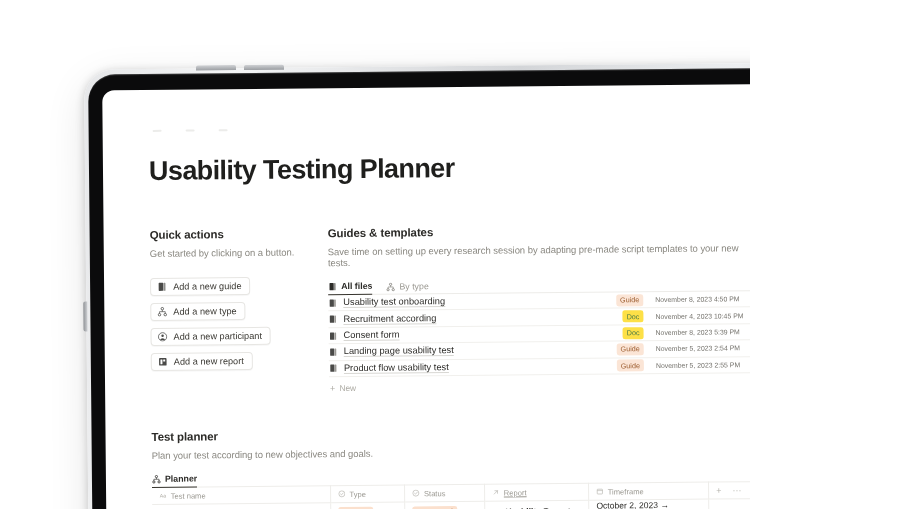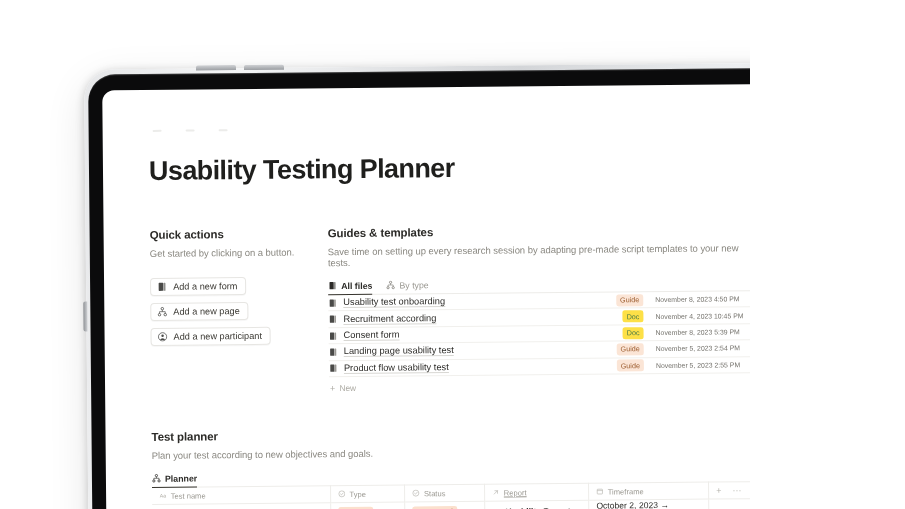--- a/index.html
+++ b/index.html
@@ -162,21 +162,21 @@
   
   .tabbar {
     display: flex;
     gap: 14px;
     margin-top: 13px;
     border-bottom: 1px solid #edece9;
     padding-bottom: 4px;
   }
   .tab {
     display: inline-flex;
-    align-items: flex-start;
+    align-items: flex-end;
     gap: 4px;
     font-size: 8.8px;
     color: #9b9992;
     padding-bottom: 3px;
     margin-bottom: -5px;
     cursor: pointer;
   }
   .tab.active { color: #2c2b28; font-weight: 600; border-bottom: 1.6px solid #37352f; }
   .tab-ico { width: 9px; height: 9px; display:block; }
 
@@ -312,42 +312,50 @@
             <div class="sec-h">Quick actions</div>
             <p class="sec-sub">Get started by clicking on a button.</p>
 
             <div id="qa-list">
 
               <div class="qa-btn">
                 <svg class="qa-ico" viewBox="0 0 16 16">
                   <rect x="2.5" y="1.5" width="7.5" height="13" rx="1" fill="#4a4a48"></rect>
                   <rect x="10.4" y="1.5" width="3" height="13" rx="1" fill="#8e8e8b"></rect>
                 </svg>
-                <span>Add a new form</span>
+                <span>Add a new guide</span>
               </div>
 
               <div class="qa-btn">
                 <svg class="qa-ico" viewBox="0 0 16 16">
                   <circle cx="8" cy="3" r="2" fill="none" stroke="#4a4a48" stroke-width="1.3"></circle>
                   <circle cx="3.4" cy="12.6" r="2" fill="none" stroke="#4a4a48" stroke-width="1.3"></circle>
                   <circle cx="12.6" cy="12.6" r="2" fill="none" stroke="#4a4a48" stroke-width="1.3"></circle>
                   <path d="M8 5.2v2.6M3.4 10.6V7.8h9.2v2.8" fill="none" stroke="#4a4a48" stroke-width="1.1"></path>
                 </svg>
-                <span>Add a new page</span>
+                <span>Add a new type</span>
               </div>
 
               <div class="qa-btn">
                 <svg class="qa-ico" viewBox="0 0 16 16">
                   <circle cx="8" cy="8" r="6.6" fill="none" stroke="#4a4a48" stroke-width="1.2"></circle>
                   <circle cx="8" cy="6.3" r="2" fill="#4a4a48"></circle>
                   <path d="M3.9 13.2a4.4 4.4 0 0 1 8.2 0" fill="#4a4a48"></path>
                 </svg>
                 <span>Add a new participant</span>
               </div>
 
+              <div class="qa-btn">
+                <svg class="qa-ico" viewBox="0 0 16 16">
+                  <rect x="2" y="2" width="12" height="12" rx="1.4" fill="#4a4a48"></rect>
+                  <rect x="4.2" y="4.2" width="3.2" height="7.6" rx=".5" fill="#ffffff"></rect>
+                  <rect x="8.6" y="4.2" width="3.2" height="3.4" rx=".5" fill="#ffffff"></rect>
+                </svg>
+                <span>Add a new report</span>
+              </div>
 
             </div>
           </div>
 
           <div id="col-right">
             <div class="sec-h">Guides &amp; templates</div>
             <p class="sec-sub">Save time on setting up every research session by adapting pre-made script templates to your new tests.</p>
 
             <div class="tabbar">
               <div class="tab active">

